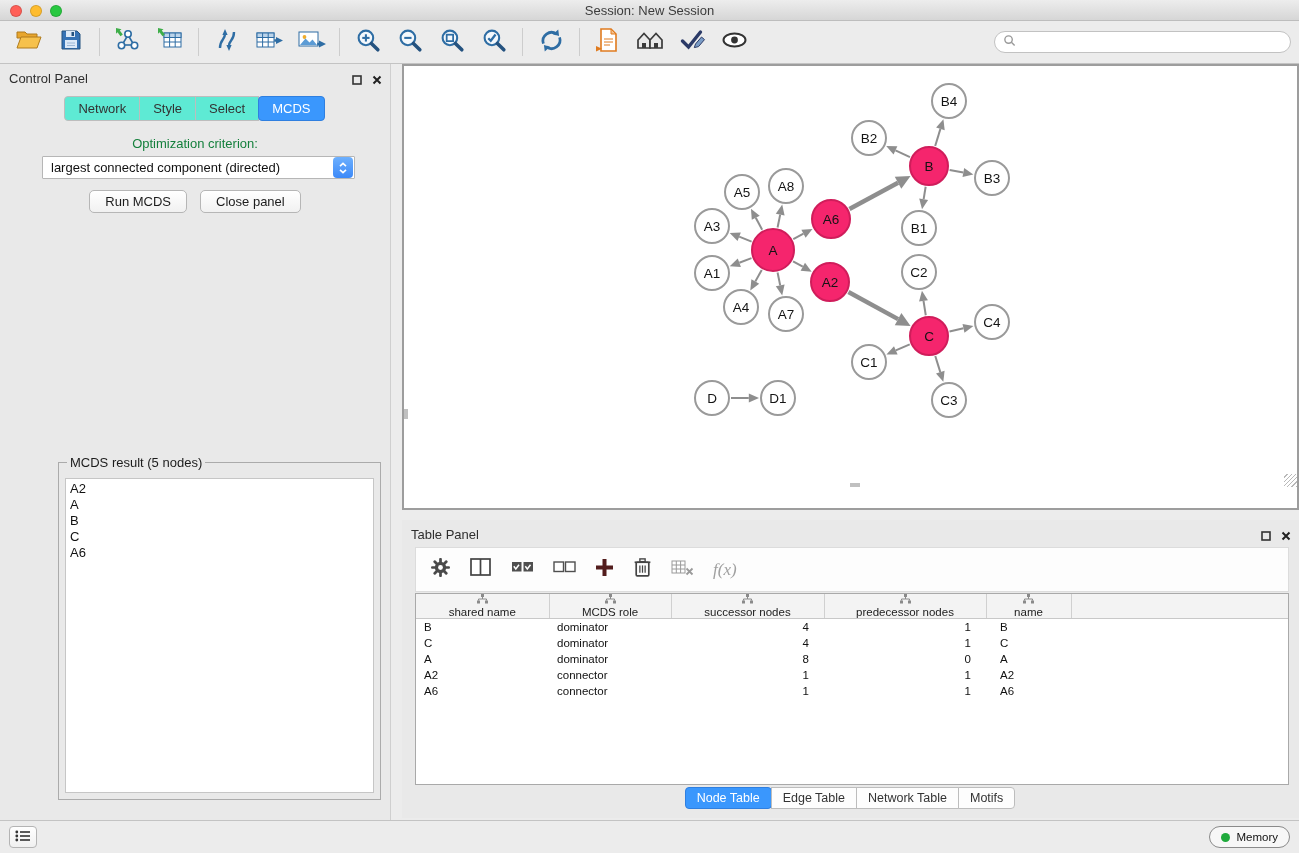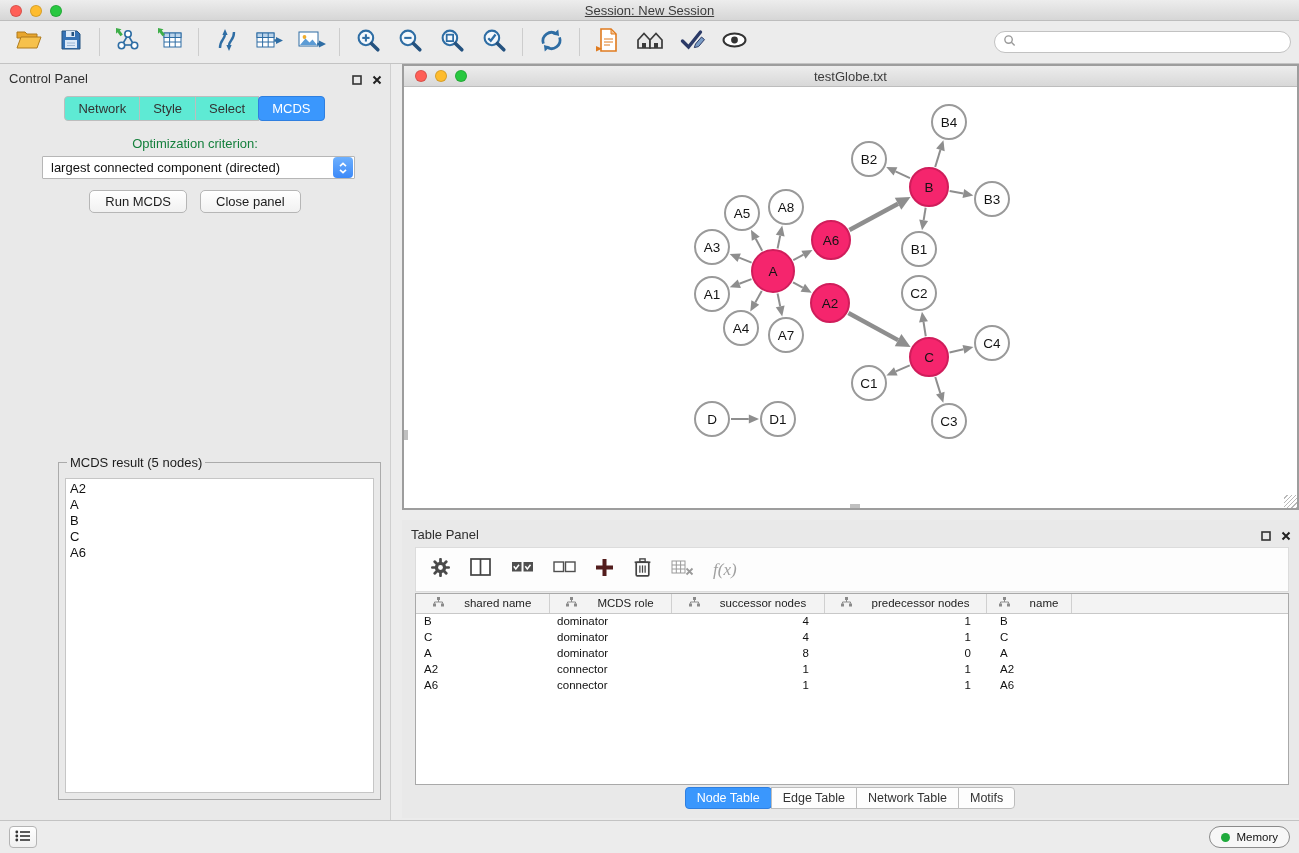--- a/index.html
+++ b/index.html
@@ -4,21 +4,21 @@
 <style>
   * { margin:0; padding:0; box-sizing:border-box; }
   html,body { width:1299px; height:853px; }
   body { font-family:"Liberation Sans",sans-serif; background:#ececec; position:relative; overflow:hidden; color:#222; }
 
   
   .titlebar { position:absolute; left:0; top:0; right:0; height:21px;
     background:linear-gradient(#ededed,#d6d6d6); border-bottom:1px solid #bdbdbd; }
   .traffic { position:absolute; left:10px; top:5px; display:flex; gap:8px; }
   .light { width:12px; height:12px; border-radius:50%; border:1px solid rgba(0,0,0,.15); }
-  .win-title { text-align:center; line-height:21px; font-size:13px; color:#3c3c3c;text-decoration:underline; }
+  .win-title { text-align:center; line-height:21px; font-size:13px; color:#3c3c3c; }
 
   
   .toolbar { position:absolute; left:0; top:21px; right:0; height:43px; background:#ececec;
     border-bottom:1px solid #c3c3c3; display:flex; align-items:center; padding:0 8px; }
   .tb-groups { display:flex; align-items:center; }
   .tool-btn { width:42px; height:36px; display:flex; align-items:center; justify-content:center; border-radius:4px; }
   .tb-sep { width:1px; height:28px; background:#cdcdcd; margin:0 7px; }
   .search-box { margin-left:auto; width:297px; height:22px; background:#fff; border:1px solid #c2c2c2;
     border-radius:12px; display:flex; align-items:center; padding:0 8px; gap:5px; }
   .search-box input { border:none; outline:none; flex:1; font-size:12px; font-family:"Liberation Sans",sans-serif; background:transparent; }
@@ -64,21 +64,21 @@
   .table-panel { position:absolute; left:402px; top:520px; width:897px; height:298px; background:#e9e9e9; }
   .tp-toolbar { position:absolute; left:13px; right:10px; top:27px; height:45px; background:#fdfdfd;
     border:1px solid #dcdcdc; display:flex; align-items:center; gap:19px; padding:0 14px; }
   .tp-icon { display:flex; align-items:center; justify-content:center; }
   .fx { font-family:"Liberation Serif",serif; font-style:italic; font-size:17px; color:#a0a0a0; }
   .tp-table-wrap { position:absolute; left:13px; right:10px; top:73px; height:192px; background:#fff;
     border:1px solid #a9a9a9; overflow:hidden; }
   table.node-table { border-collapse:collapse; table-layout:fixed; width:100%; }
   table.node-table th { height:19px; background:#f3f3f3; border-right:1px solid #d0d0d0; border-bottom:1px solid #c8c8c8;
     font-size:11.5px; font-weight:normal; color:#222; text-align:center; }
-  table.node-table th .th-inner { display:flex; align-items:center; justify-content:center; gap:20px; }
+  table.node-table th .th-inner { display:flex; align-items:center; justify-content:center; gap:0;flex-direction:column; }
   table.node-table th.filler { border-right:none; }
   table.node-table td { height:16px; font-size:11.5px; color:#111; white-space:nowrap; overflow:hidden; }
   td.al { text-align:left; padding-left:8px; }
   td.ar { text-align:right; padding-right:15px; }
   td.an { text-align:left; padding-left:14px; }
   .tp-tabs { position:absolute; left:0; right:0; bottom:9px; display:flex; justify-content:center; }
   .tp-tab { background:#fdfdfd; border:1px solid #bdbdbd; margin-left:-1px; padding:3px 11px; font-size:12.5px; color:#333; }
   .tp-tab:first-child { border-radius:4px 0 0 4px; }
   .tp-tab:last-child { border-radius:0 4px 4px 0; }
   .tp-tab.active { background:#3a97fd; border-color:#2f7fe0; color:#fff; border-radius:4px; }
@@ -302,28 +302,20 @@
         <div class="result-item">A2</div>
         <div class="result-item">A</div>
         <div class="result-item">B</div>
         <div class="result-item">C</div>
         <div class="result-item">A6</div>
       </div>
   </fieldset>
 </div>
 
 <div class="net-window">
-  <div class="net-titlebar">
-    <div class="traffic" style="top:4px; left:11px;">
-      <div class="light" id="nl-red" style="background: rgb(255, 95, 87);"></div>
-      <div class="light" id="nl-yellow" style="background: rgb(254, 188, 46);"></div>
-      <div class="light" id="nl-green" style="background: rgb(40, 200, 64);"></div>
-    </div>
-    <div class="net-title">testGlobe.txt</div>
-  </div>
   <div class="net-canvas">
     <svg id="graph-svg" width="893" height="421" viewBox="0 0 893 421">
         <g>
           <line x1="347.4789624129428" y1="192.11448958200518" x2="335.32236076269874" y2="196.69812626980212" stroke="#8e8e8e" stroke-width="2"></line>
           <polygon points="325.77824844148205,200.29672599747397 333.73474323578466,192.48748848103006 336.9099782896128,200.90876405857418" fill="#8e8e8e"></polygon>
         </g>
         <g>
           <line x1="389.05562706386604" y1="195.25929940427568" x2="398.79410589597296" y2="200.7265155907217" stroke="#8e8e8e" stroke-width="2"></line>
           <polygon points="407.68834050690486,205.7197701091396 396.5911994907886,204.65044262495638 400.9970123011573,196.80258855648702" fill="#8e8e8e"></polygon>
         </g>

